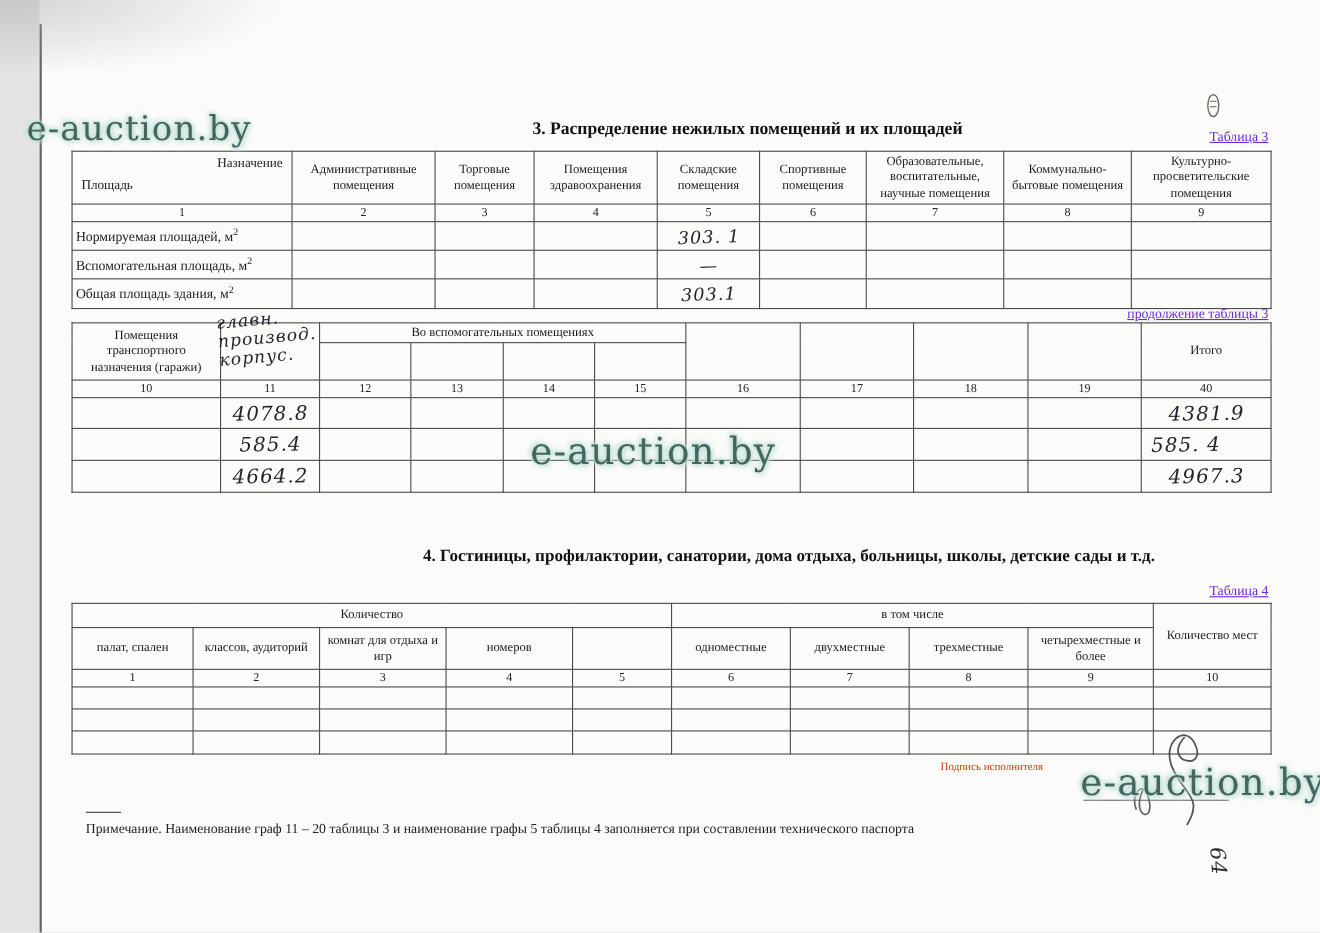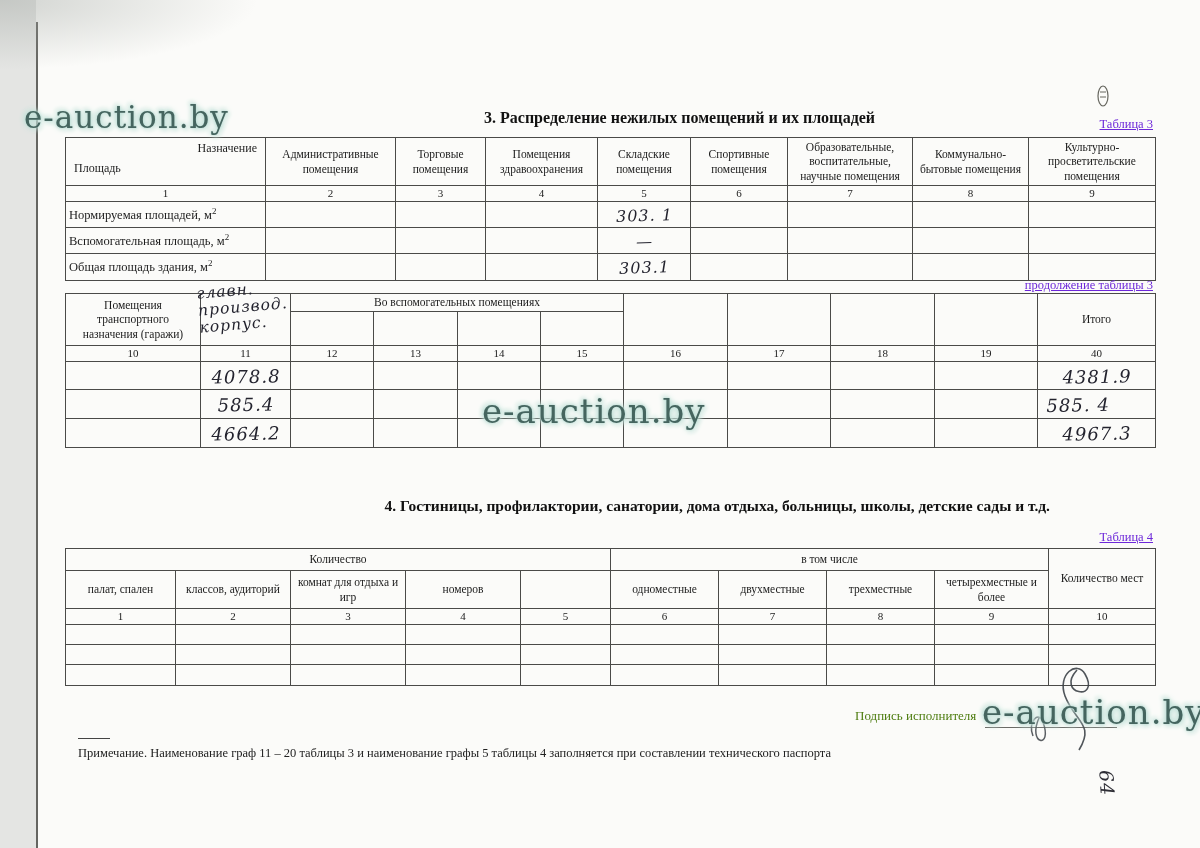--- a/index.html
+++ b/index.html
@@ -53,21 +53,21 @@
     position:absolute; z-index:9; white-space:nowrap;
     font-family:"DejaVu Serif", serif; font-weight:normal; letter-spacing:1px;
     color:#45655f;
     text-shadow: 0 0 2px #b5d8d0, 0 0 7px #bfe0d8, 2px 2px 4px #c8e4dc, -2px -2px 4px #c8e4dc;
   }
   .wm1 { left:24px; top:99px; font-size:31px; }
   .wm2 { left:482px; top:391px; font-size:34px; }
   .wm3 { left:982px; top:692px; font-size:34px; }
 
   
-  .sig-label { position:absolute; left:855px; top:708px; font-size:13px; color:#4d7c0f; }
+  .sig-label { position:absolute; left:855px; top:692px; font-size:10px; color:#c2410c; }
   .sig-line { position:absolute; left:985px; top:727px; width:132px; border-top:1px solid #6a6a66; }
   .sig-svg { position:absolute; left:1005px; top:660px; z-index:8; }
   .note-rule { position:absolute; left:78px; top:738px; width:32px; border-top:1.5px solid #444; }
   .note-text { position:absolute; left:78px; top:746px; width:920px; font-size:12.5px; color:#222; }
 
   .stamp-icon { position:absolute; left:1096px; top:84px; }
 </style>
 </head>
 <body>
 

